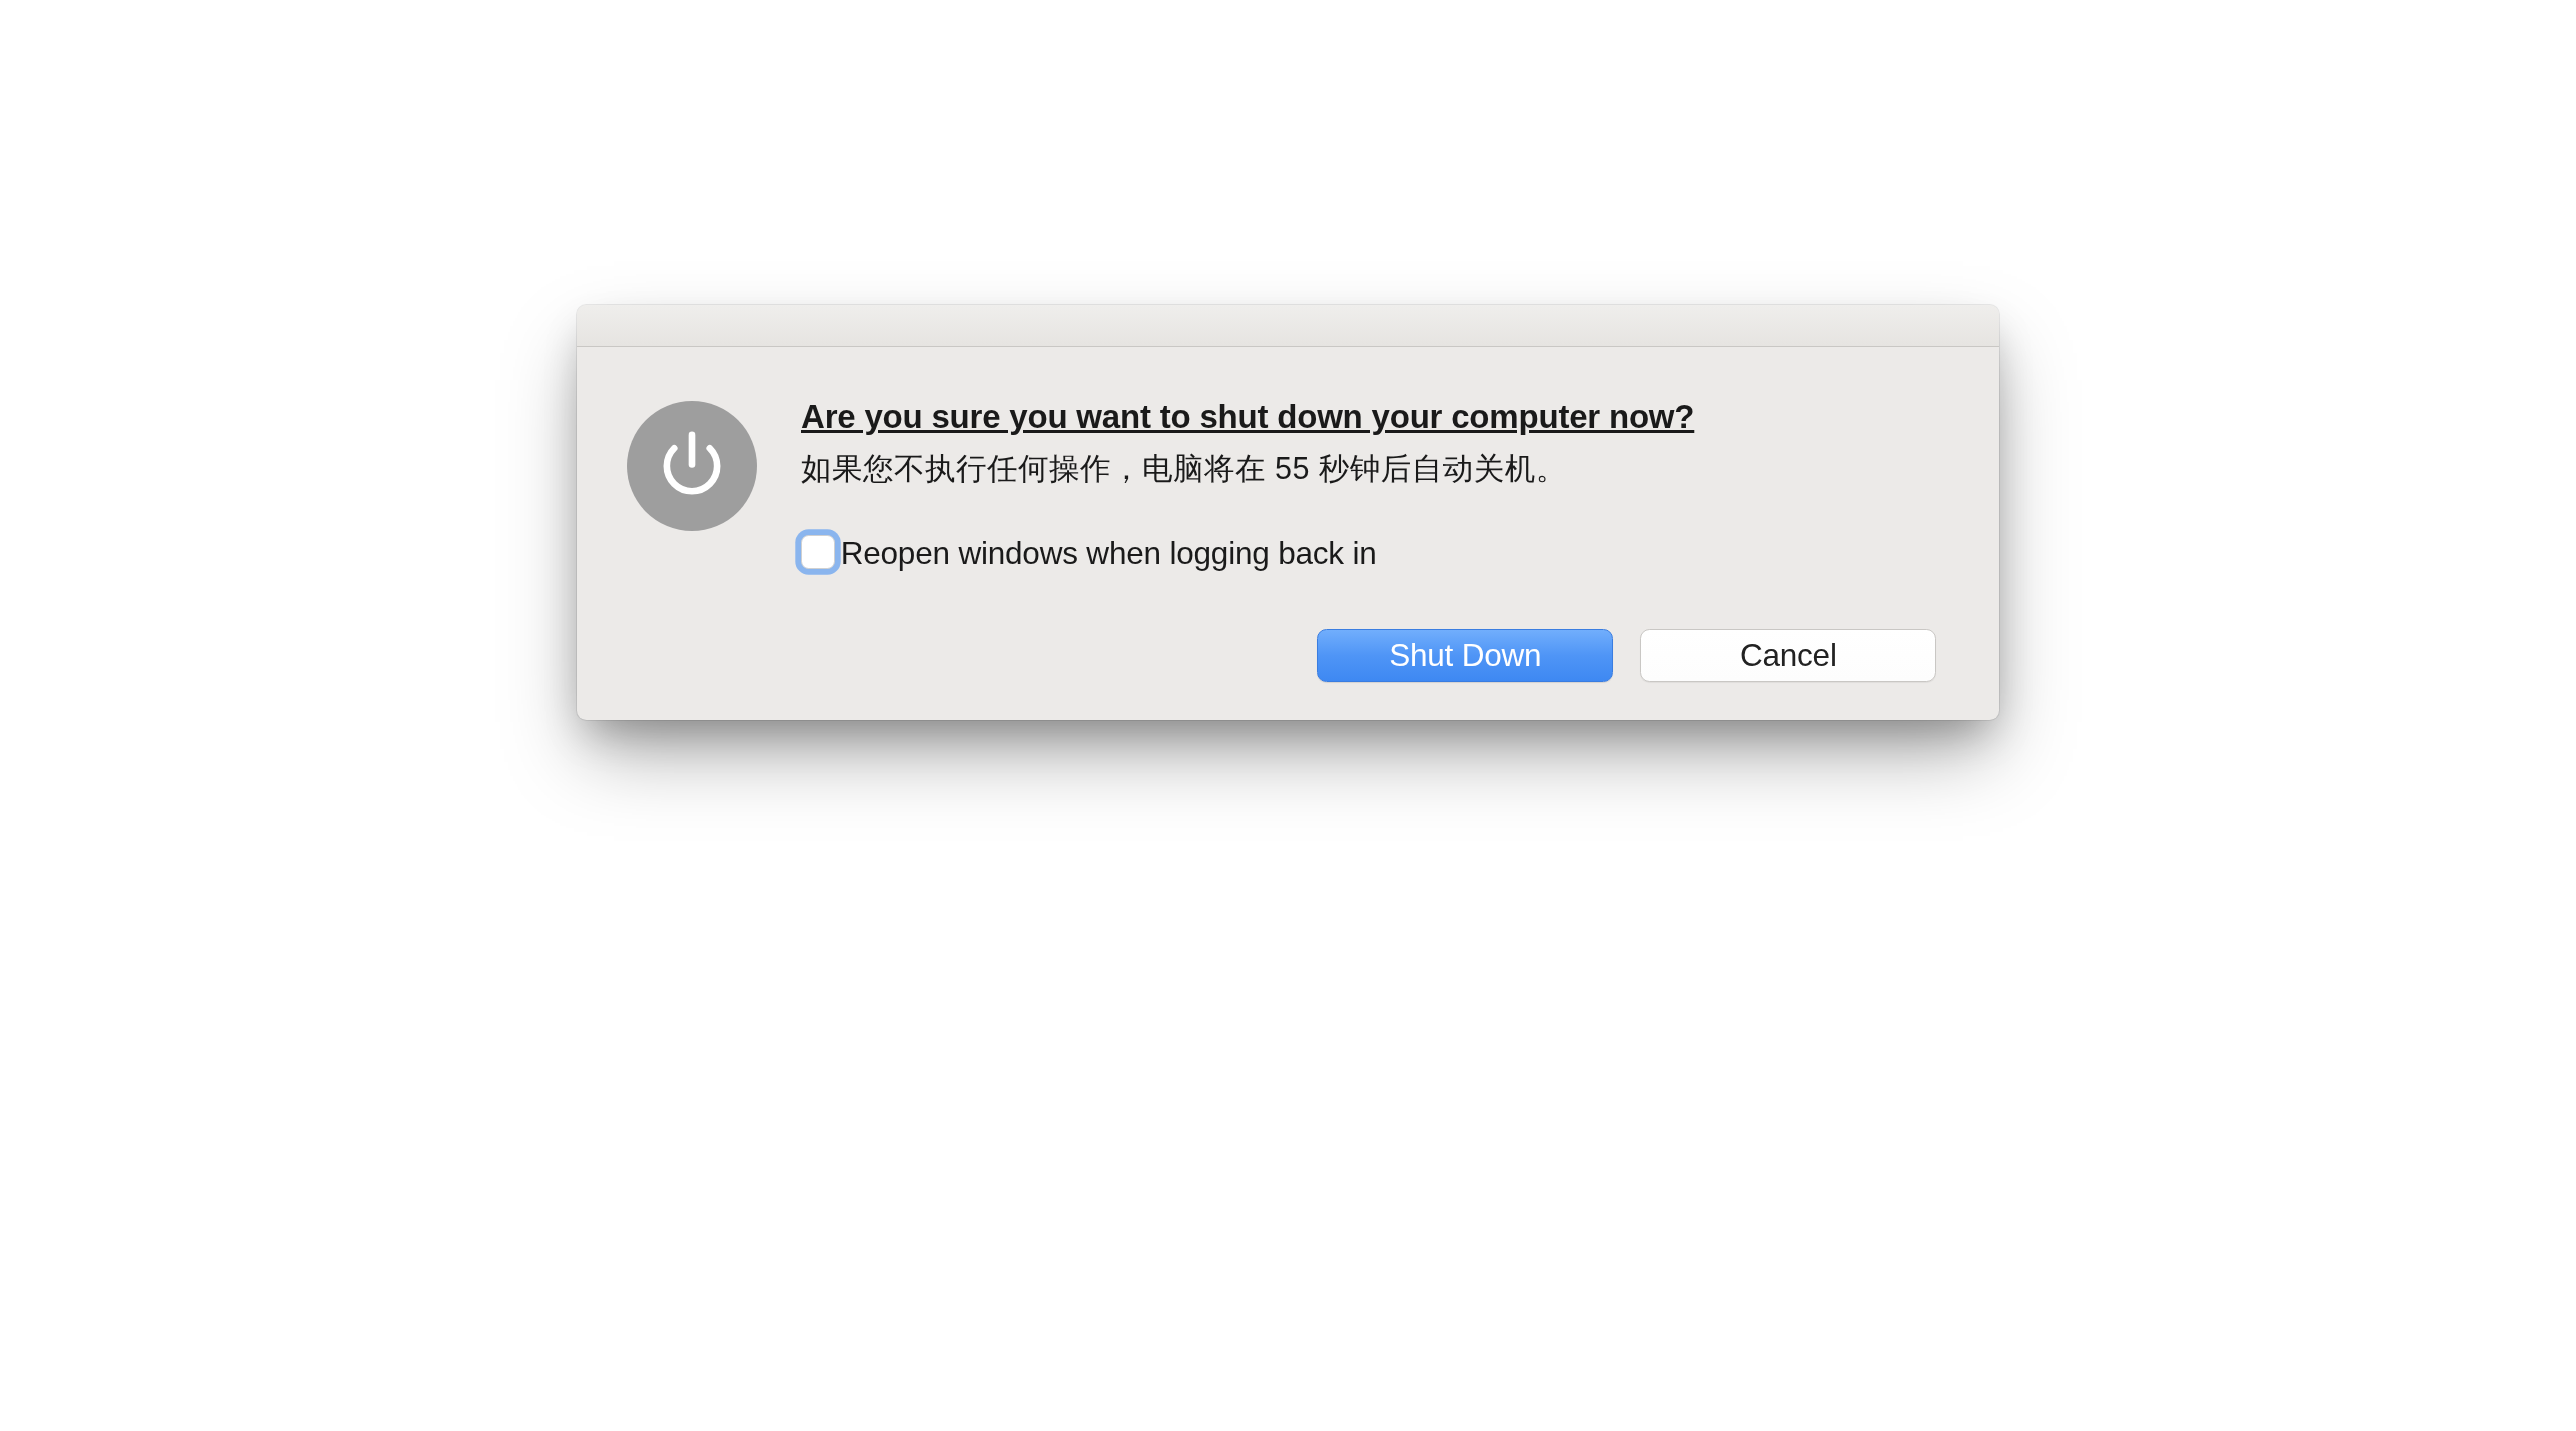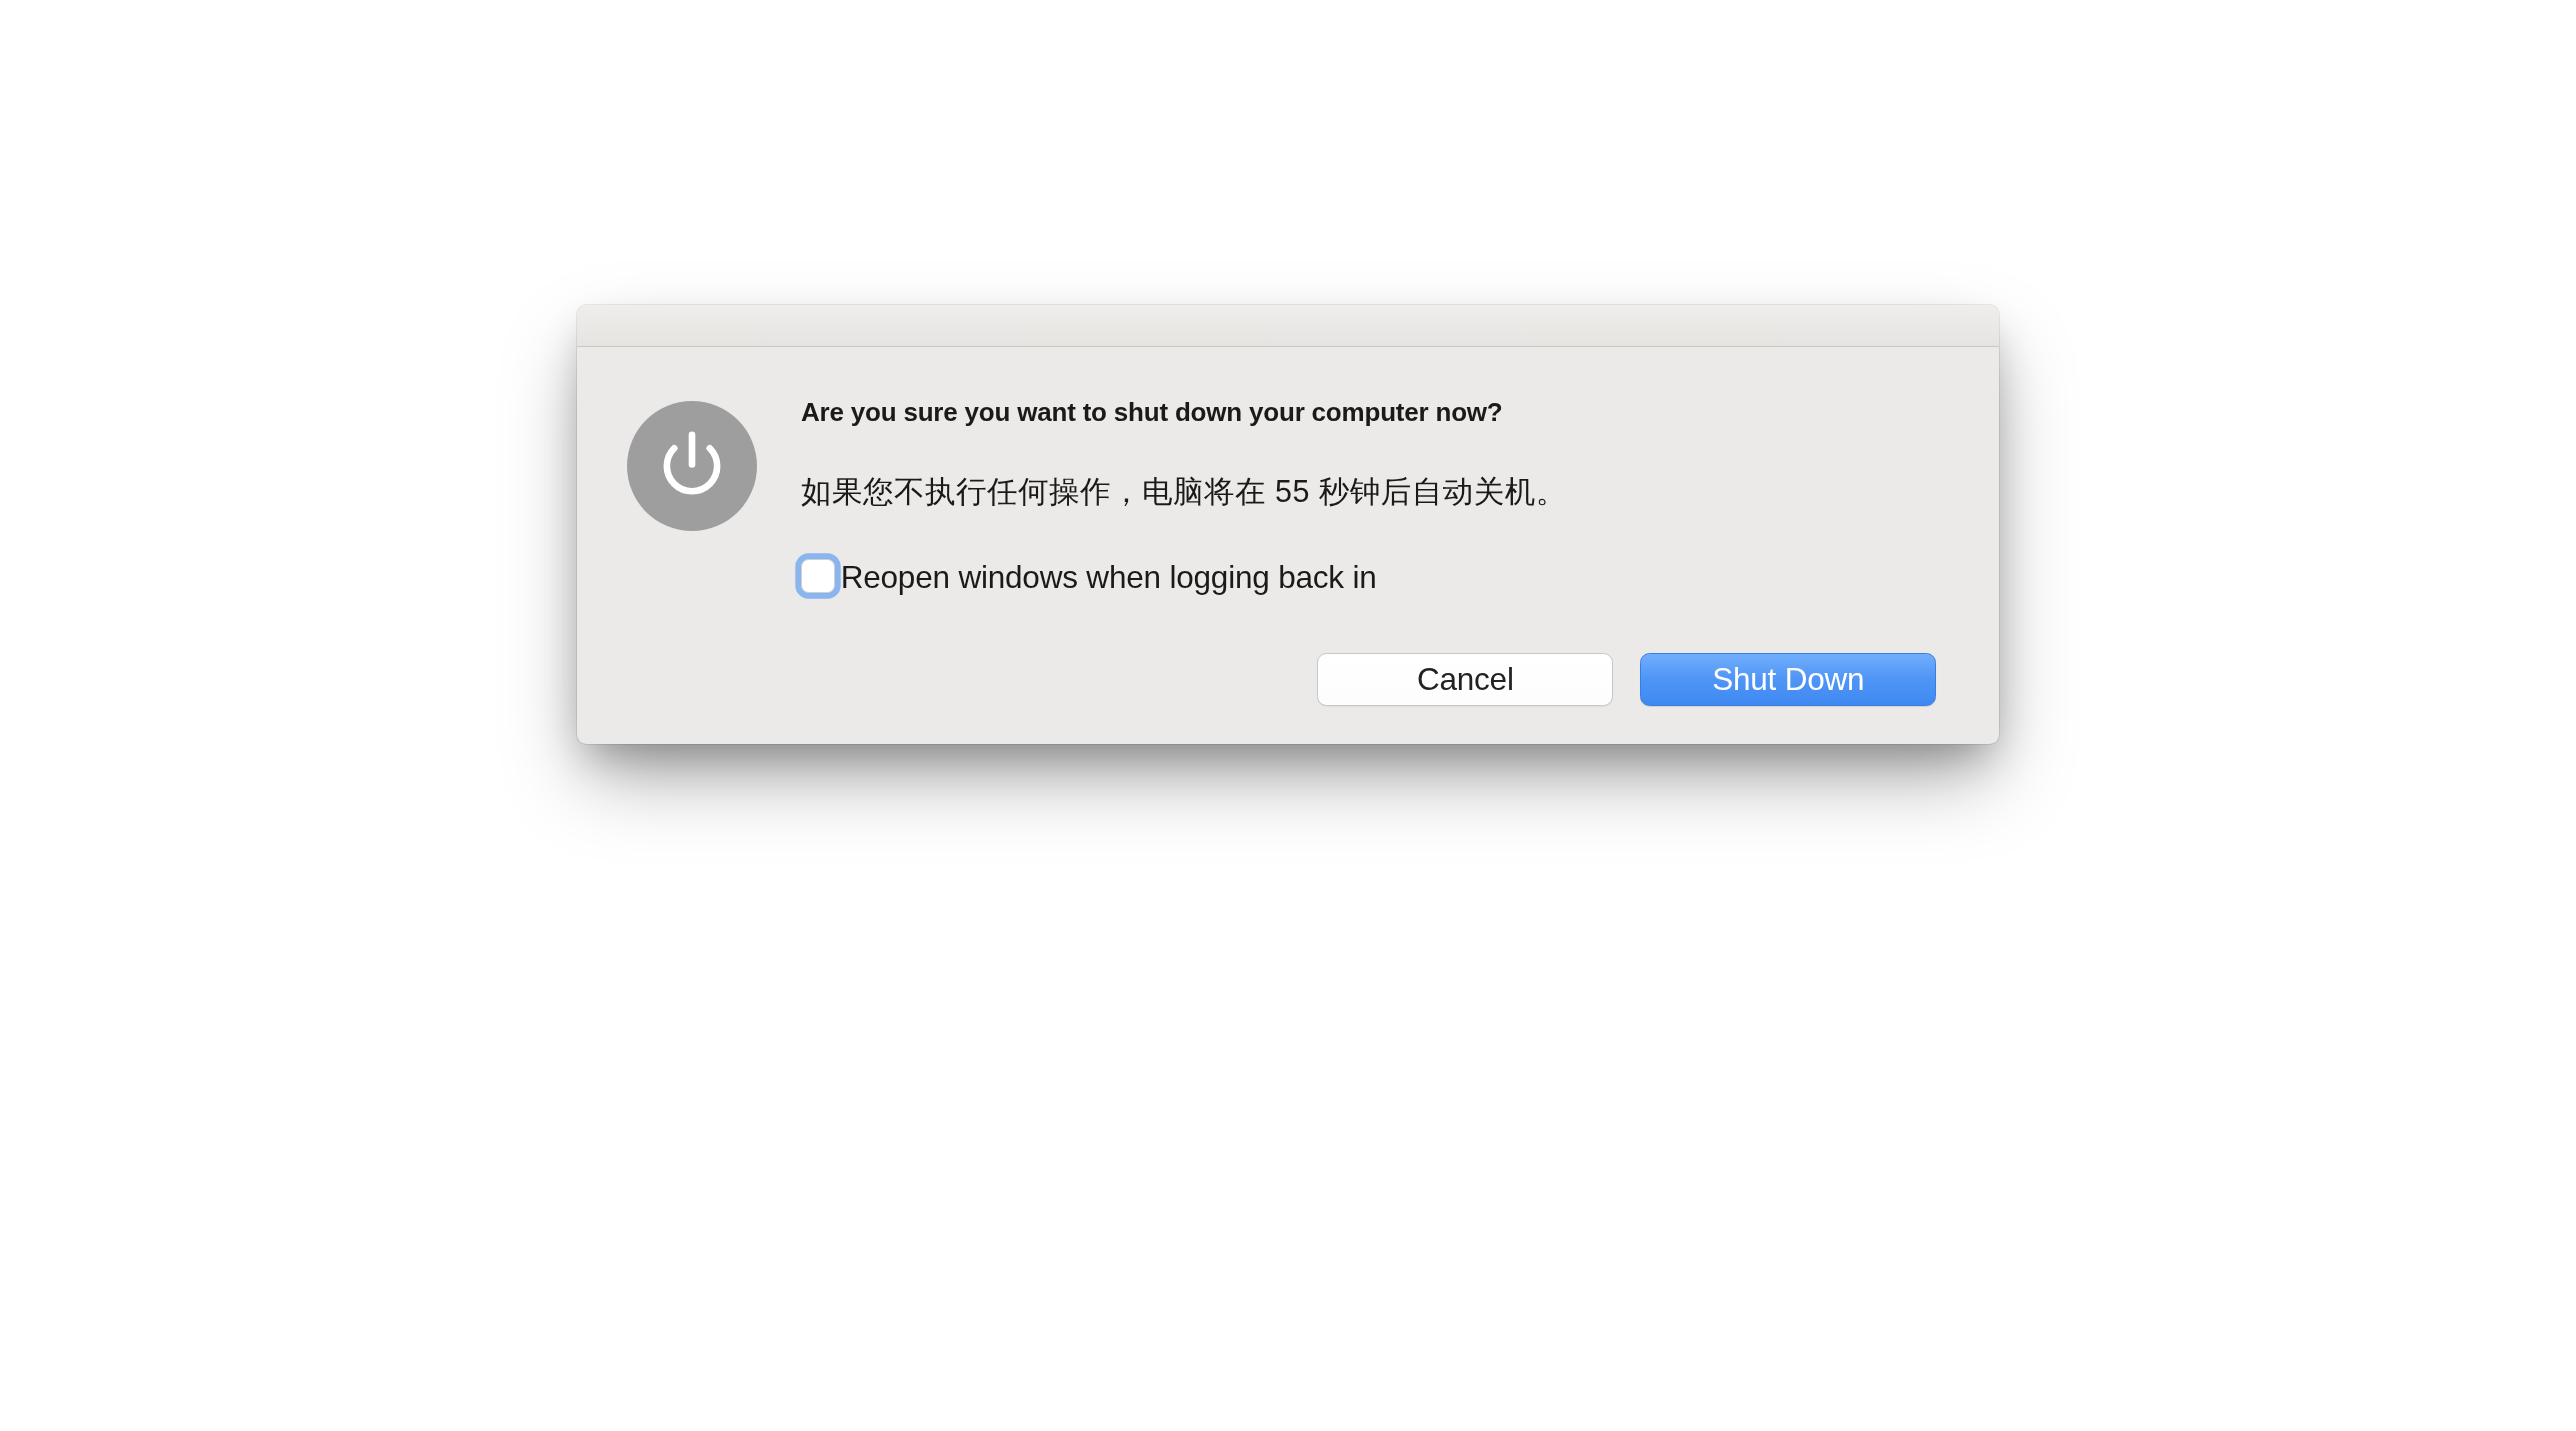--- a/index.html
+++ b/index.html
@@ -46,26 +46,27 @@
       display: flex;
       align-items: center;
       justify-content: center;
     }
     .power-icon svg {
       width: 74px;
       height: 74px;
     }
     .content-col { flex: 1 1 auto; }
     .heading {
-      font-size: 26px;
+      font-size: 33px;
       font-weight: 700;
       color: #1a1a1a;
       line-height: 1.32;
       letter-spacing: -0.2px;
-      margin-bottom: 41px;
+      margin-bottom: 8px;
+      text-decoration: underline;
     }
     .subtext {
       font-size: 30.5px;
       color: #1a1a1a;
       line-height: 1.4;
       margin-bottom: 46px;
       letter-spacing: 0.5px;
     }
     .checkbox-row {
       display: flex;
@@ -135,19 +136,19 @@
       </div>
     </div>
     <div class="content-col">
       <div class="heading">Are you sure you want to shut down your computer now?</div>
       <div class="subtext">如果您不执行任何操作，电脑将在 55 秒钟后自动关机。</div>
       <div class="checkbox-row">
         <div class="checkbox"></div>
         <div class="checkbox-label">Reopen windows when logging back in</div>
       </div>
       <div class="button-row">
+        <div class="btn btn-primary">Shut Down</div>
         <div class="btn btn-secondary">Cancel</div>
-        <div class="btn btn-primary">Shut Down</div>
       </div>
     </div>
   </div>
 </div>
 
 
 </body></html>

